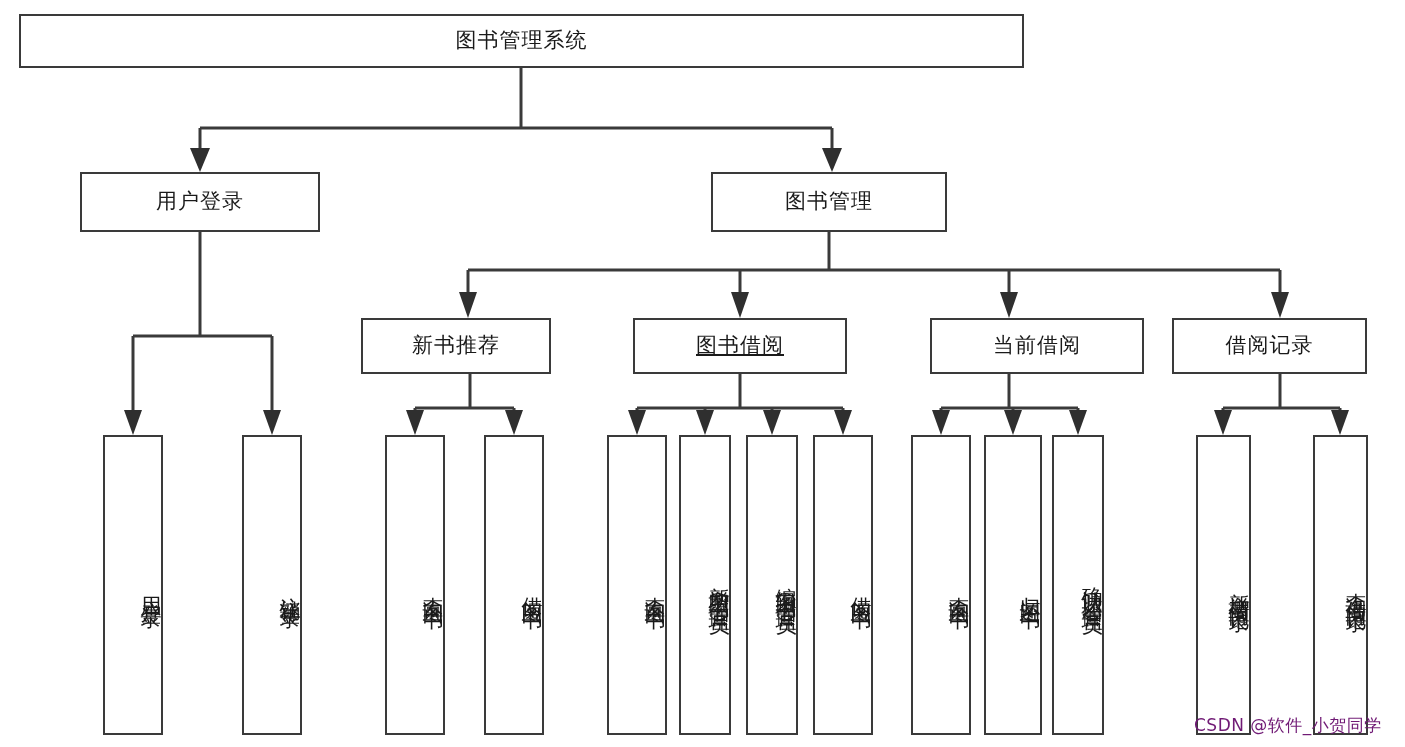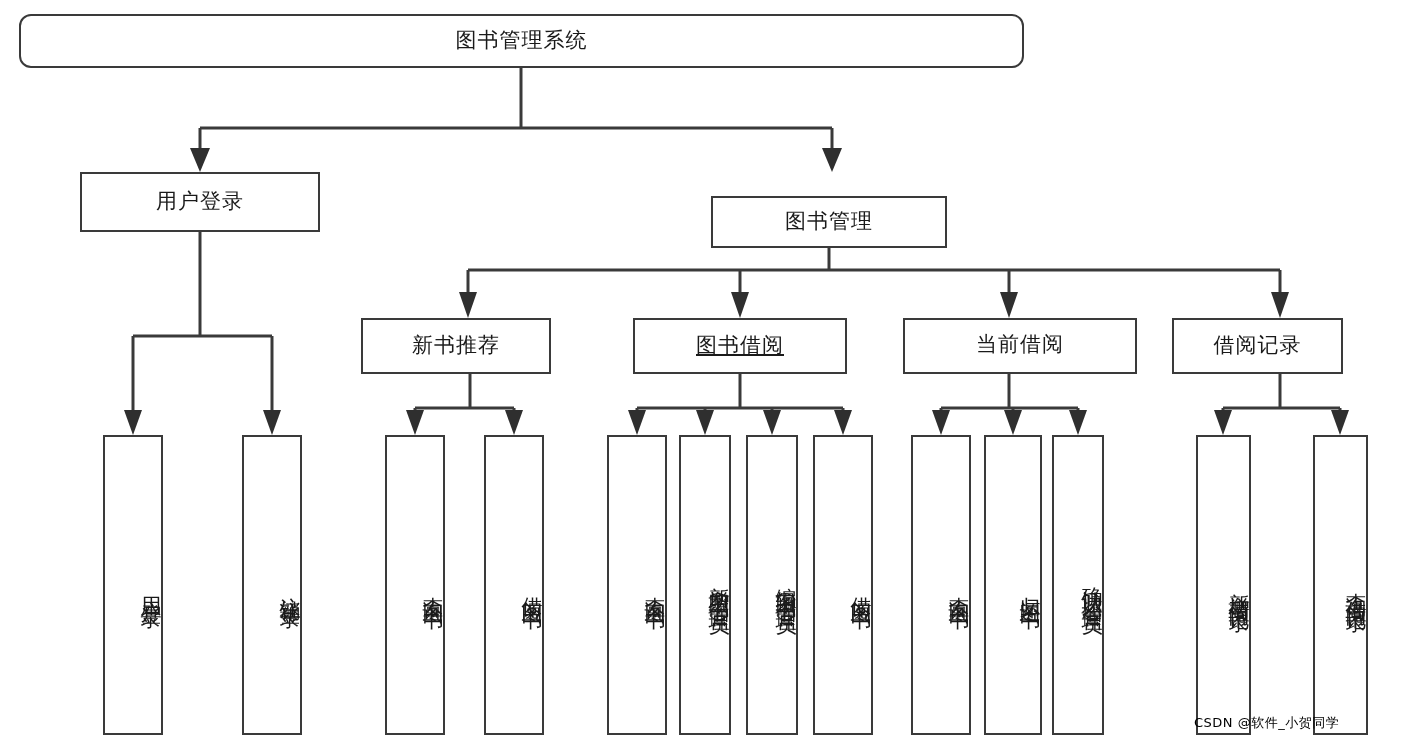--- a/index.html
+++ b/index.html
@@ -42,43 +42,42 @@
     align-items: flex-start;
     justify-content: center;
   }
   .node.vert .vtext {
     writing-mode: vertical-rl;
     text-orientation: upright;
     white-space: nowrap;
   }
   .root-node {
     font-size: 22px;
-    border-radius: 12px;
   }
   svg.edges {
     position: absolute;
     left: 0;
     top: 0;
     width: 1405px;
     height: 747px;
     pointer-events: none;
   }
   .edge-line {
     stroke: #3a3a3a;
     stroke-width: 3;
     fill: none;
   }
   .arrow-head {
     fill: #2f2f2f;
     stroke: none;
   }
   .watermark {
     position: absolute;
-    font-size: 13px;
-    color: #000000;
+    font-size: 17px;
+    color: #701a75;
     white-space: nowrap;
     letter-spacing: 0.5px;
   }
 </style>
 </head>
 <body>
 
 <div id="canvas">
 
   <svg class="edges" viewBox="0 0 1405 747">
@@ -143,34 +142,34 @@
     <polygon class="arrow-head" points="1331,410 1349,410 1340,435"></polygon>
   </svg>
 
   <div class="node horiz root-node" style="left:19px; top:14px; width:1005px; height:54px;">
     <span>图书管理系统</span>
   </div>
 
   <div class="node horiz" style="left:80px; top:172px; width:240px; height:60px;">
     <span>用户登录</span>
   </div>
-  <div class="node horiz" style="left:711px; top:172px; width:236px; height:52px;margin-top:24px;">
+  <div class="node horiz" style="left:711px; top:172px; width:236px; height:60px;">
     <span>图书管理</span>
   </div>
 
   <div class="node horiz" style="left:361px; top:318px; width:190px; height:56px;">
     <span>新书推荐</span>
   </div>
   <div class="node horiz" style="left:633px; top:318px; width:214px; height:56px;text-decoration:underline;">
     <span>图书借阅</span>
   </div>
-  <div class="node horiz" style="left:903px; top:318px; width:234px; height:56px;font-family:Liberation Mono, monospace;">
+  <div class="node horiz" style="left:930px; top:318px; width:214px; height:56px;">
     <span>当前借阅</span>
   </div>
-  <div class="node horiz" style="left:1172px; top:318px; width:171px; height:56px;">
+  <div class="node horiz" style="left:1172px; top:318px; width:195px; height:56px;">
     <span>借阅记录</span>
   </div>
 
   <div class="node vert" style="left:103px; top:435px; width:60px; height:300px;">
     <span class="vtext">用户登录</span>
   </div>
   <div class="node vert" style="left:242px; top:435px; width:60px; height:300px;">
     <span class="vtext">注销登录</span>
   </div>
   <div class="node vert" style="left:385px; top:435px; width:60px; height:300px;">

